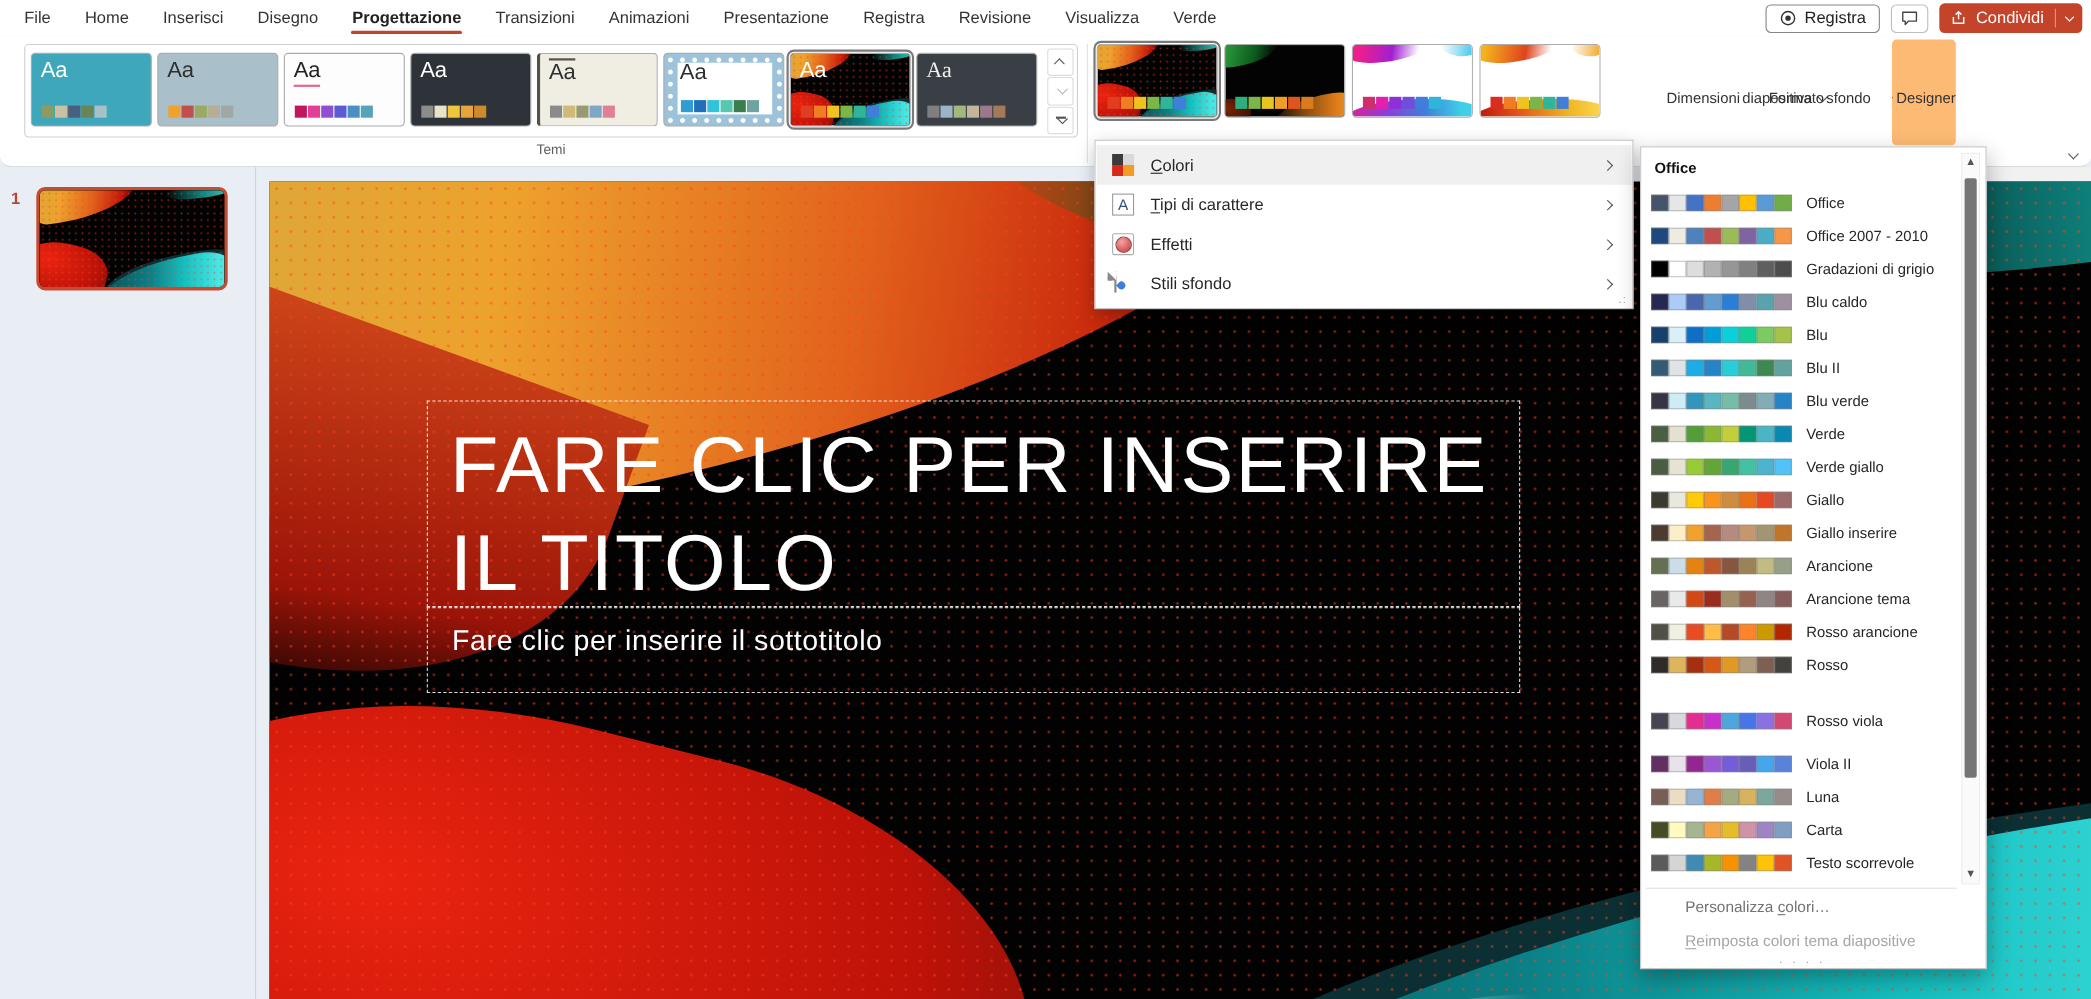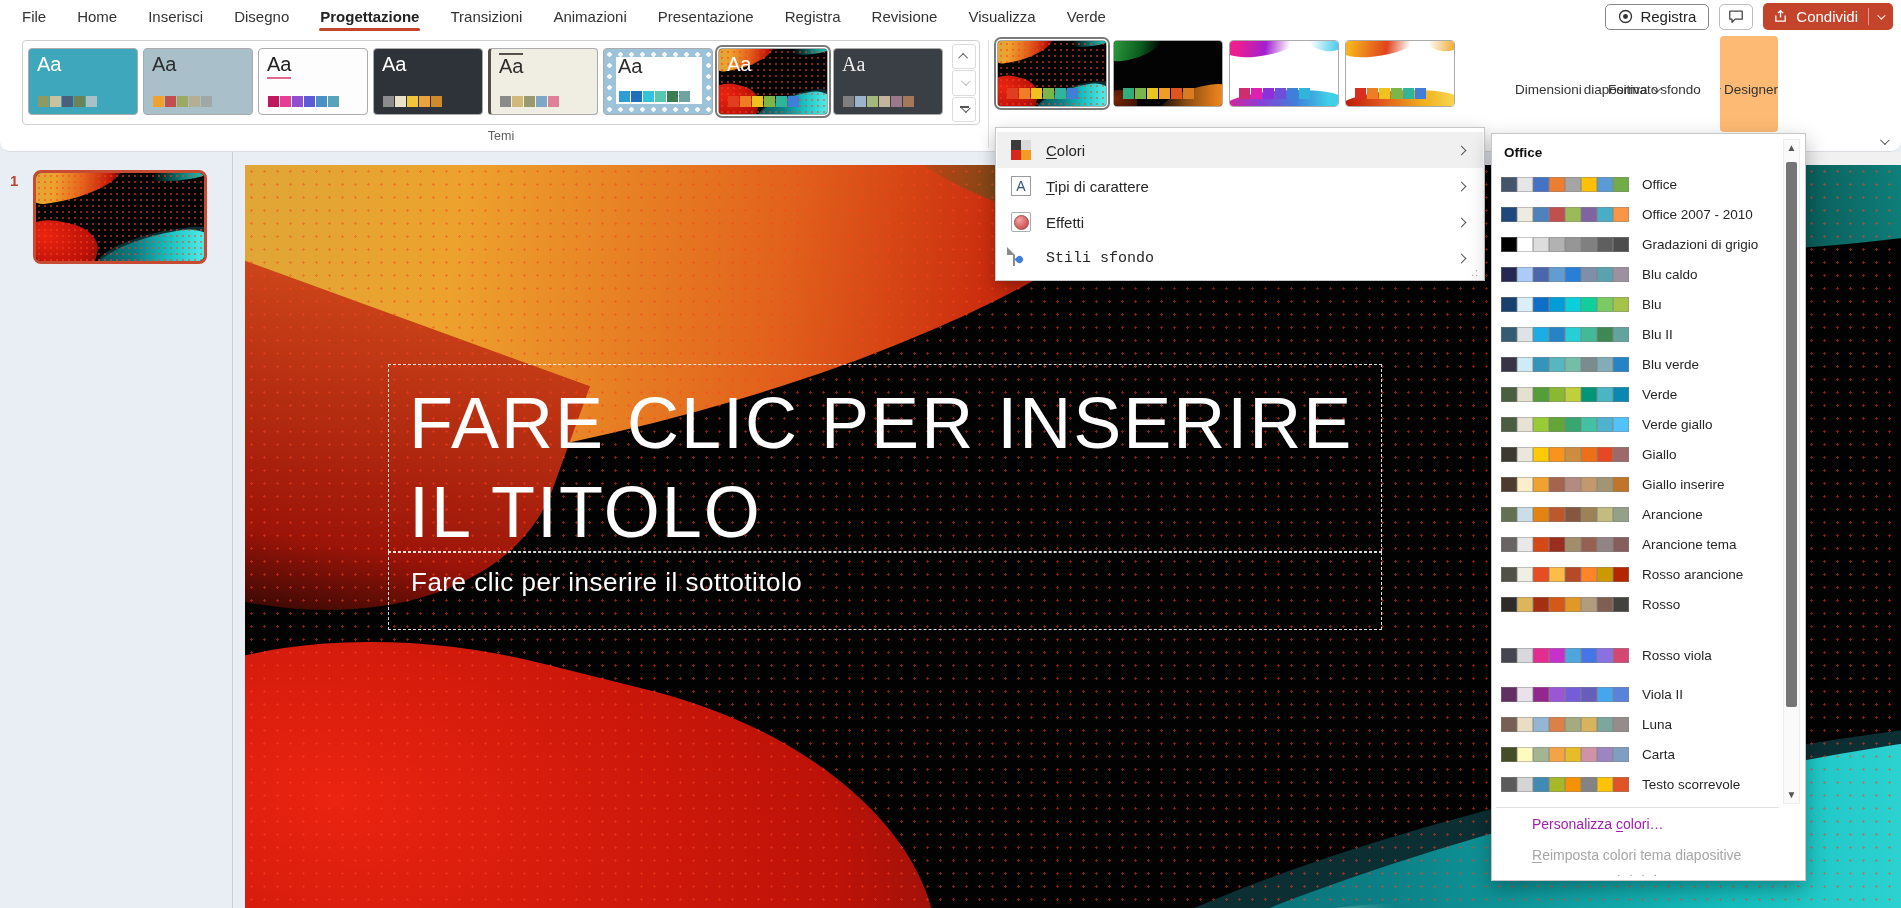--- a/index.html
+++ b/index.html
@@ -127,21 +127,21 @@
 
   
   .colmenu { position:absolute; left:1491px; top:133px; width:315px; height:748px; background:#fff;
         border:1px solid #c6c6c6; box-shadow:0 8px 20px rgba(0,0,0,.3); z-index:60; }
   .colmenu-hdr { position:absolute; left:12px; top:11px; font-size:13.5px; font-weight:bold; color:#111; }
   .scheme-row { position:absolute; left:4px; width:276px; height:30px; display:flex; align-items:center; padding-left:5px; }
   .scheme-sw { display:flex; flex:none; }
   .scheme-sw .sw { width:16px; height:15px; display:inline-block; outline:1px solid rgba(130,130,130,.45); outline-offset:-1px; }
   .scheme-name { margin-left:13px; font-size:13.5px; color:#262626; white-space:nowrap; }
   .colmenu-sep { position:absolute; left:4px; right:26px; top:673px; height:1px; background:#e1e1e1; }
-  .colmenu-foot { position:absolute; left:40px; font-size:14px; color:#a21caf; }
+  .colmenu-foot { position:absolute; left:40px; font-size:14px; color:#737373; }
   .colmenu-foot.disabled { color:#a6a6a6; }
   .colmenu-dots { position:absolute; left:0; right:20px; bottom:2px; text-align:center; color:#9a9a9a; font-size:11px; letter-spacing:3px; }
   .colscroll { position:absolute; right:5px; top:5px; width:17px; height:665px; background:#fafafa; border:1px solid #ededed; }
   .colscroll .arr { position:absolute; left:0; width:15px; height:16px; text-align:center; font-size:10px; color:#555; line-height:16px; }
   .colscroll .thumbbar { position:absolute; left:2px; top:22px; width:11px; height:545px; background:#757575; border-radius:2px; }
 
   
   .designer-panel { position:absolute; left:1806px; top:152px; width:95px; height:756px; background:#f1f1f2; z-index:4; }
   .dp-chev { position:absolute; color:#444; }
   .dp-close { position:absolute; font-size:17px; color:#444; }
@@ -498,21 +498,21 @@
       <span><span></span><span class="u">T</span><span>ipi di carattere</span></span>
       <span class="ctx-chev cchev down" style="transform:rotate(-45deg);"></span>
     </div>
     <div class="ctx-item" style="top:76px;">
       <span class="ctx-ico ico-fx">
           <i></i>
         </span>
       <span><span>Effetti</span><span class="u"></span><span></span></span>
       <span class="ctx-chev cchev down" style="transform:rotate(-45deg);"></span>
     </div>
-    <div class="ctx-item" style="top:112px;font-family:Liberation Mono, monospace;">
+    <div class="ctx-item" style="top:112px;">
       <span class="ctx-ico"><span class="ico-page"><i></i></span></span>
       <span><span>Stili sfondo</span><span class="u"></span><span></span></span>
       <span class="ctx-chev cchev down" style="transform:rotate(-45deg);"></span>
     </div>
     <span class="resize-dots">.:</span>
   </div>
 
   <div class="colmenu">
     <div class="colmenu-hdr">Office</div>
     <div class="scheme-row" style="top:35px;">

